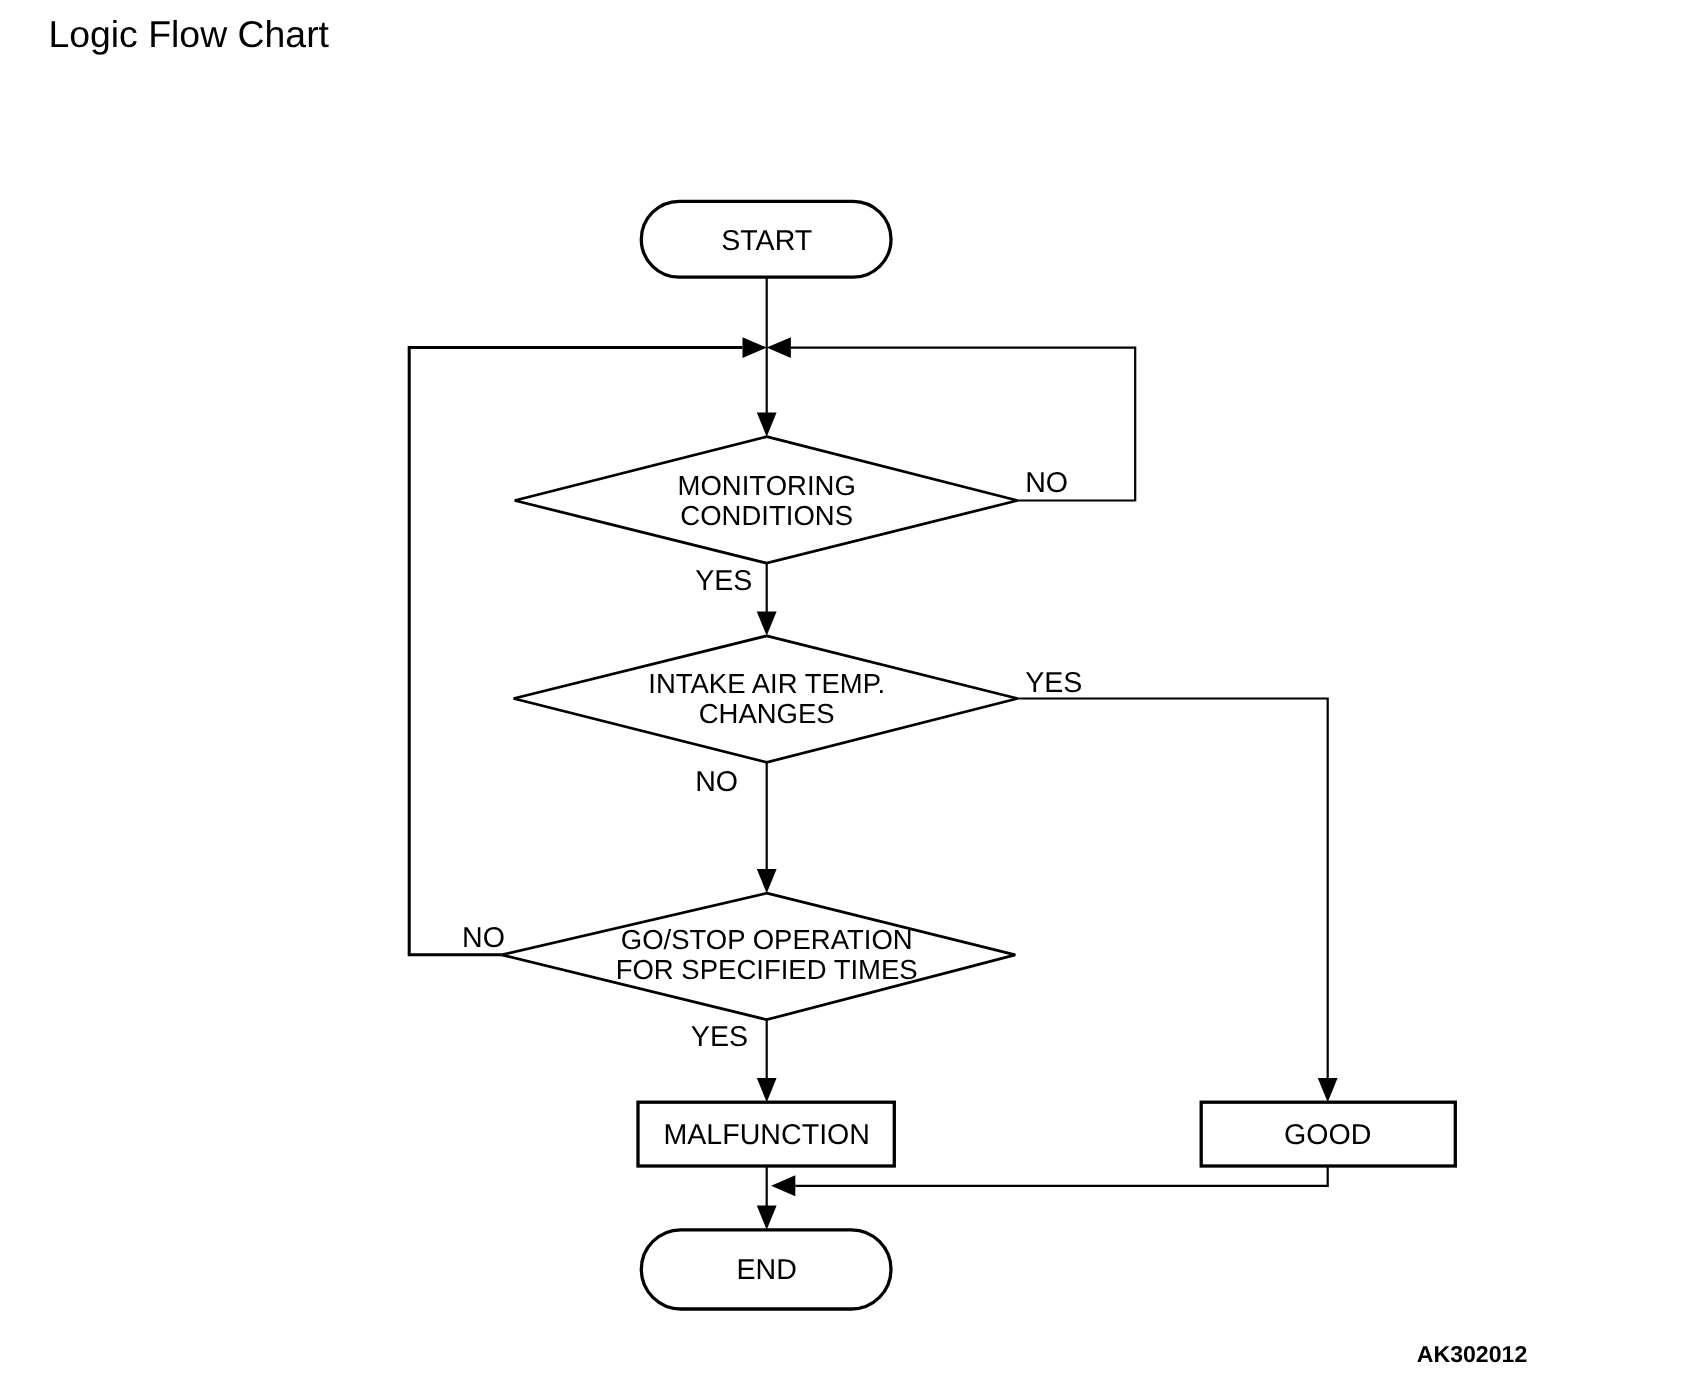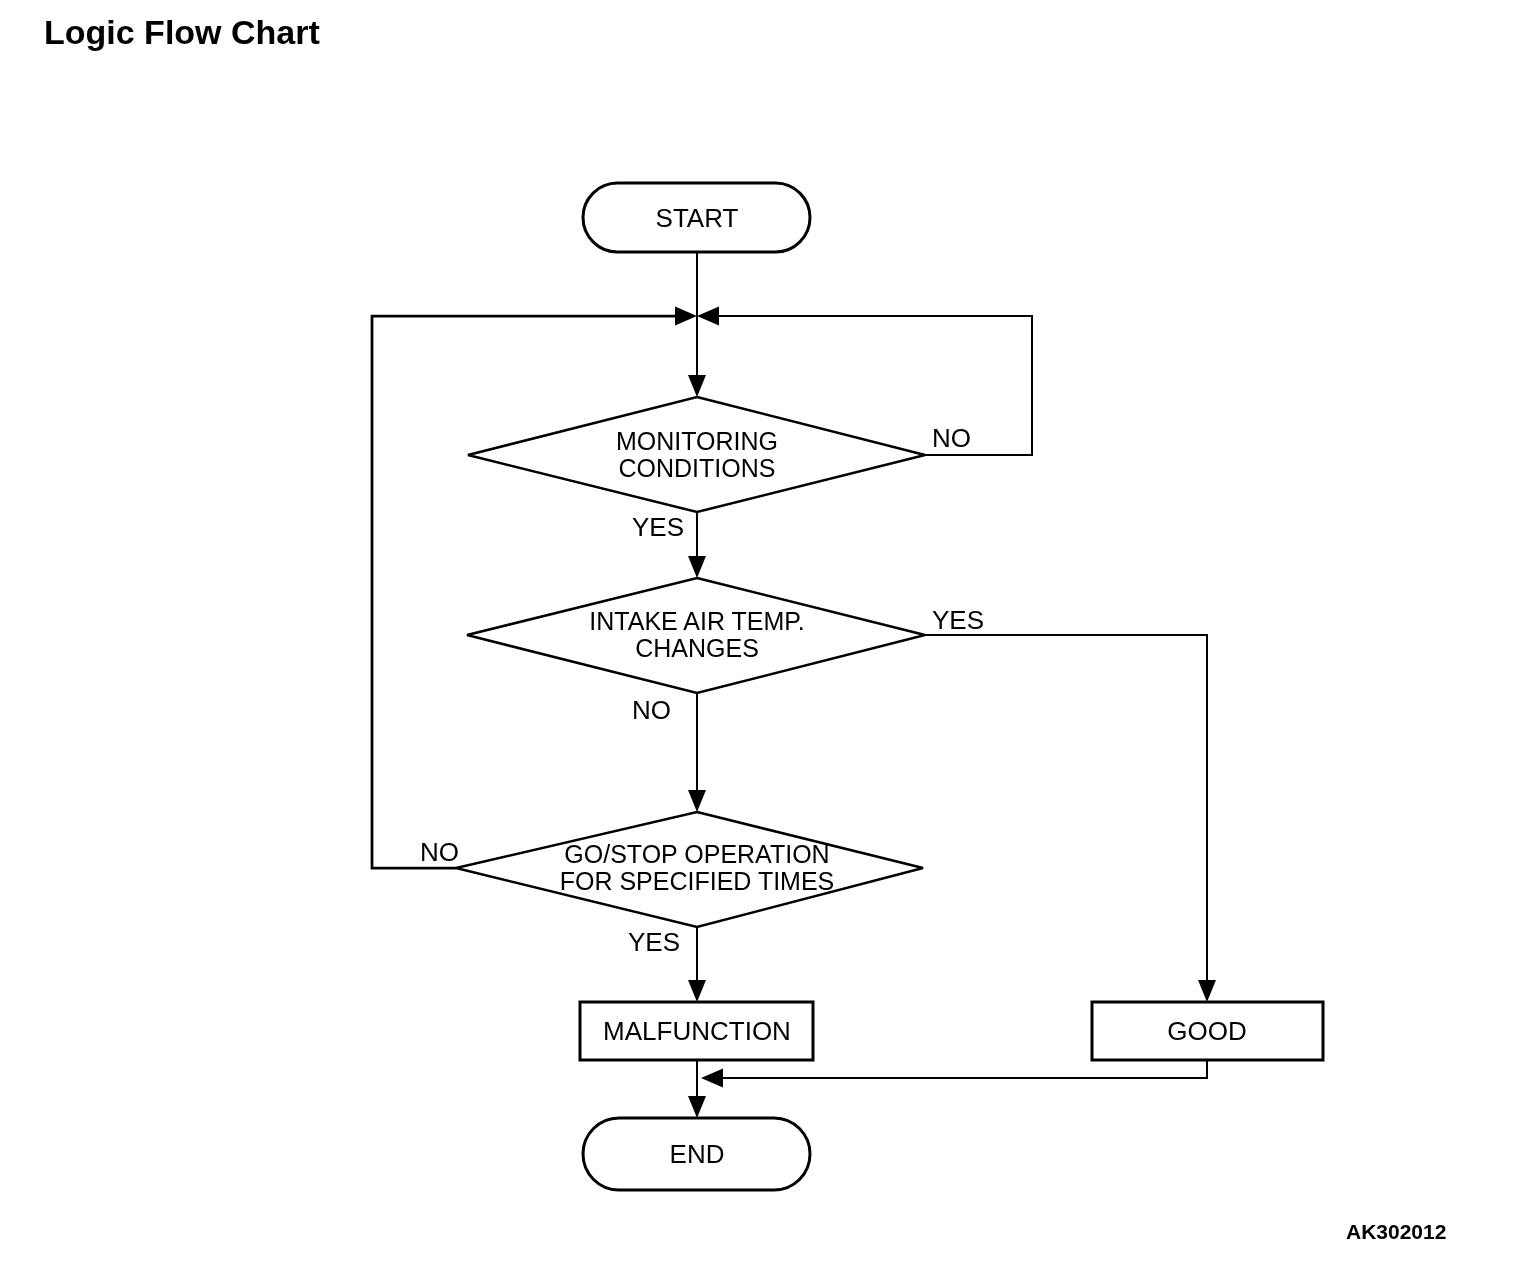--- a/index.html
+++ b/index.html
@@ -12,26 +12,26 @@
     height: 1268px;
     position: relative;
     font-family: "Liberation Sans", "DejaVu Sans", sans-serif;
     color: #000000;
   }
   .page-title {
     position: absolute;
     left: 44px;
     top: 13px;
     font-size: 34px;
-    font-weight: bold;
+    font-weight: normal;
     letter-spacing: 0px;
   }
   .figure-code {
     position: absolute;
-    left: 1346px;
+    left: 1288px;
     top: 1220px;
     font-size: 21px;
     font-weight: bold;
   }
   .flow-svg {
     position: absolute;
     left: 0;
     top: 0;
   }
   .shape {

